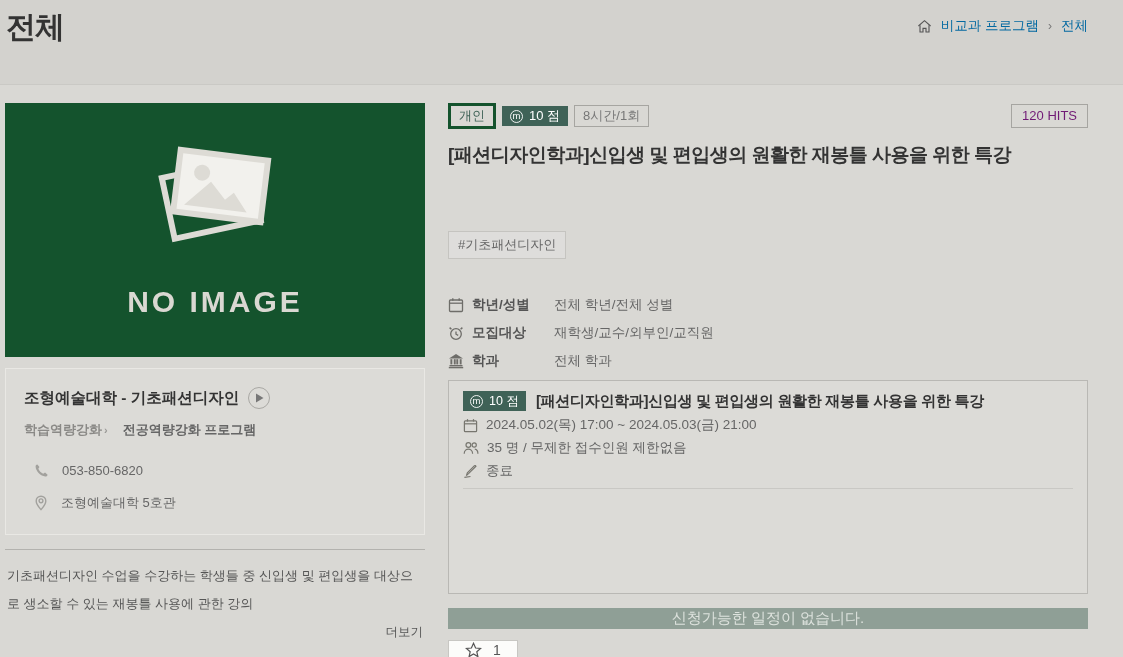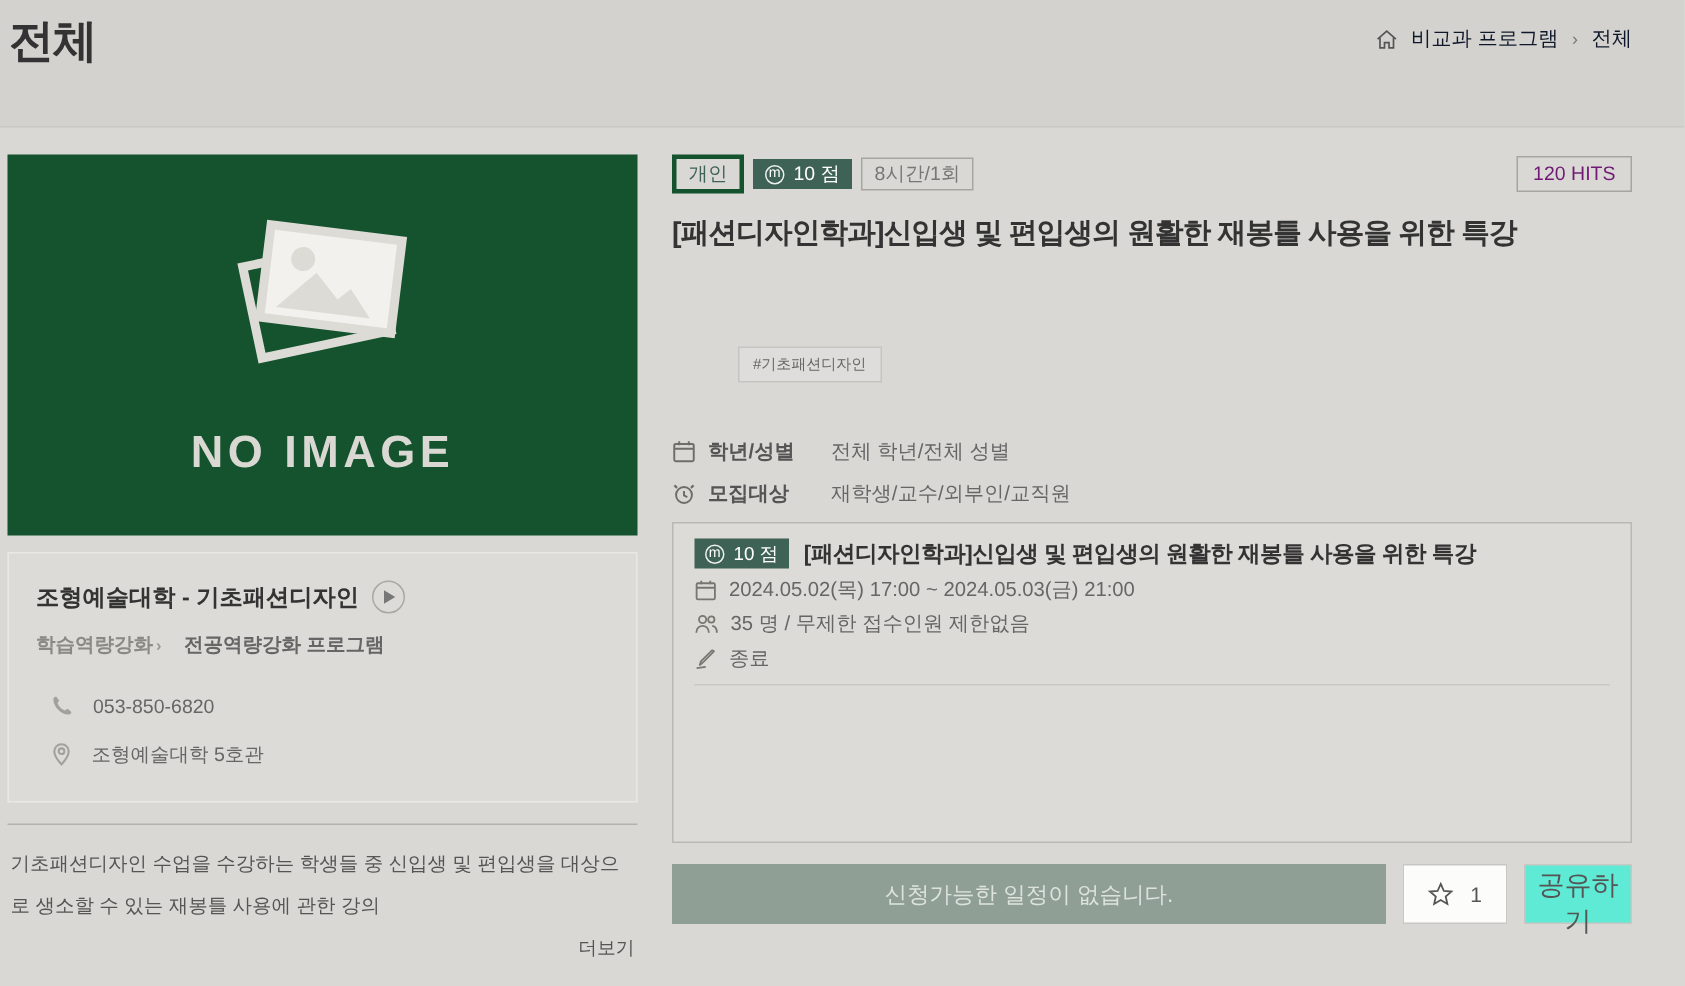--- a/index.html
+++ b/index.html
@@ -11,21 +11,21 @@
     color:#3a3a3a;
   }
   
   .page-header{
     height:85px; background:#d3d2ce; border-bottom:1px solid #cac9c5;
     display:flex; justify-content:space-between; align-items:flex-start;
     padding:0 35px 0 6px;
   }
   .page-title{ font-size:30px; font-weight:bold; margin:7px 0 0 0; letter-spacing:-1px; color:#333; }
   .breadcrumb{ margin-top:17px; display:flex; align-items:center; gap:9px; font-size:13.5px; color:#555; }
-  .breadcrumb a{ color:#0f172a; text-decoration:none; cursor:pointer; }
+  .breadcrumb a{ color:#0369a1; text-decoration:none; cursor:pointer; }
   .crumb-sep{ color:#777; font-size:12px; }
 
   
   .content{ display:flex; gap:23px; padding:18px 35px 0 5px; }
   .left-col{ width:420px; flex:none; }
   .right-col{ flex:1; min-width:0; }
 
   
   .image-panel{
     height:254px; background:#14532d;
@@ -70,41 +70,41 @@
     font-size:9.5px; line-height:1;
   }
   .badge.outline-gray{ border:1px solid #a6a5a1; color:#777; }
   .badge.hits{ margin-left:auto; border:1px solid #a6a5a1; color:#701a75; padding:3px 10px; }
 
   .prog-title{ margin:13px 0 0 0; font-size:19px; font-weight:bold; color:#333; letter-spacing:-0.5px; }
 
   .tag-row{ margin-top:63px; }
   .tag{
     display:inline-block; border:1px solid #c5c4c0; background:#dedddb;
-    color:#666; font-size:10px; padding:4px 9px; cursor:pointer;margin-left:44px;
+    color:#666; font-size:13px; padding:4px 9px; cursor:pointer;
   }
 
   .info-rows{ margin-top:36px; }
   .info-row{ display:flex; align-items:center; margin-bottom:9px; font-size:13.5px; line-height:19px; }
   .info-row .ico{ width:24px; flex:none; display:flex; align-items:center; }
   .info-row .lbl{ width:82px; flex:none; font-weight:bold; color:#555; }
   .info-row .val{ color:#666; }
 
   .schedule-card{
     margin-top:10px; height:214px; border:1px solid #b9b8b4; background:#dcdbd7;
     padding:10px 14px;
   }
   .schedule-item{ border-bottom:1px solid #c9c8c4; padding-bottom:8px; cursor:pointer; }
   .sched-head{ display:flex; align-items:center; gap:10px; }
   .badge.small{ font-size:12.5px; padding:2px 7px; }
   .sched-title{ font-size:15px; font-weight:bold; color:#333; letter-spacing:-0.3px; }
   .sched-row{ margin-top:5px; display:flex; align-items:center; gap:8px; font-size:13.5px; color:#666; line-height:18px; }
   .sched-row svg{ flex:none; }
 
-  .action-row{ margin-top:14px; display:flex; gap:11px; height:40px; }
+  .action-row{ margin-top:14px; display:flex; gap:11px; height:40px;flex-direction:column; }
   .apply-btn{
     flex:1; border:none; background:#8f9f96; color:#dde2dd;
     font-size:15px; cursor:pointer; font-family:inherit;
   }
   .fav-btn{
     width:70px; flex:none; background:#fcfcfa; border:1px solid #c8c7c3;
     display:flex; align-items:center; justify-content:center; gap:11px;
     font-size:14px; color:#555; cursor:pointer; font-family:inherit;
   }
   .share-btn{
@@ -230,20 +230,35 @@
         <span class="ico">
           <svg width="16" height="16" viewBox="0 0 16 16" fill="none" stroke="#6e6d69" stroke-width="1.3">
             <circle cx="8" cy="9" r="5.3"></circle>
             <polyline points="8,6.4 8,9.2 10.2,10.4"></polyline>
             <path d="M3.4 4.2 L1.6 2.6 M12.6 4.2 L14.4 2.6" stroke-width="1.5"></path>
           </svg>
         </span>
         <span class="lbl">모집대상</span>
         <span class="val">재학생/교수/외부인/교직원</span>
       </div>
+      <div class="info-row">
+        <span class="ico">
+          <svg width="16" height="16" viewBox="0 0 16 16" fill="#6e6d69">
+            <polygon points="8,1 15,5.4 1,5.4"></polygon>
+            <rect x="2.4" y="6.2" width="1.9" height="5.2"></rect>
+            <rect x="5.8" y="6.2" width="1.9" height="5.2"></rect>
+            <rect x="8.3" y="6.2" width="1.9" height="5.2"></rect>
+            <rect x="11.7" y="6.2" width="1.9" height="5.2"></rect>
+            <rect x="1.5" y="12" width="13" height="1.4"></rect>
+            <rect x="0.8" y="13.9" width="14.4" height="1.4"></rect>
+          </svg>
+        </span>
+        <span class="lbl">학과</span>
+        <span class="val">전체 학과</span>
+      </div>
     </div>
 
     <div class="schedule-card">
       <div class="schedule-item">
         <div class="sched-head">
           <span class="badge solid-green small">
             <span class="m-circle">m</span>
             <span>10 점</span>
           </span>
           <span class="sched-title">[패션디자인학과]신입생 및 편입생의 원활한 재봉틀 사용을 위한 특강</span>

